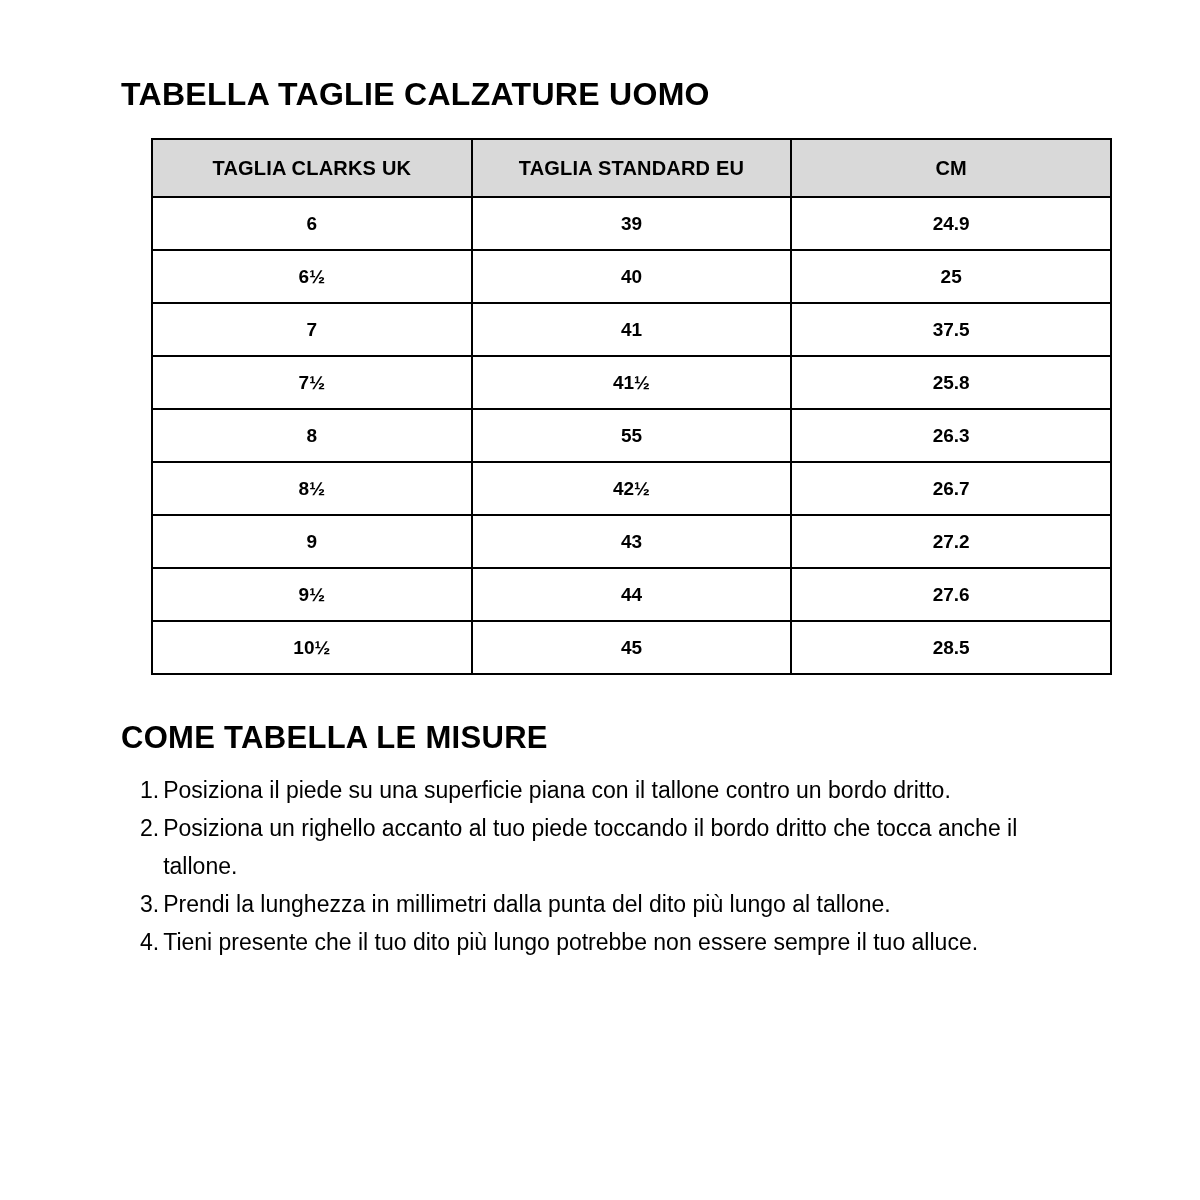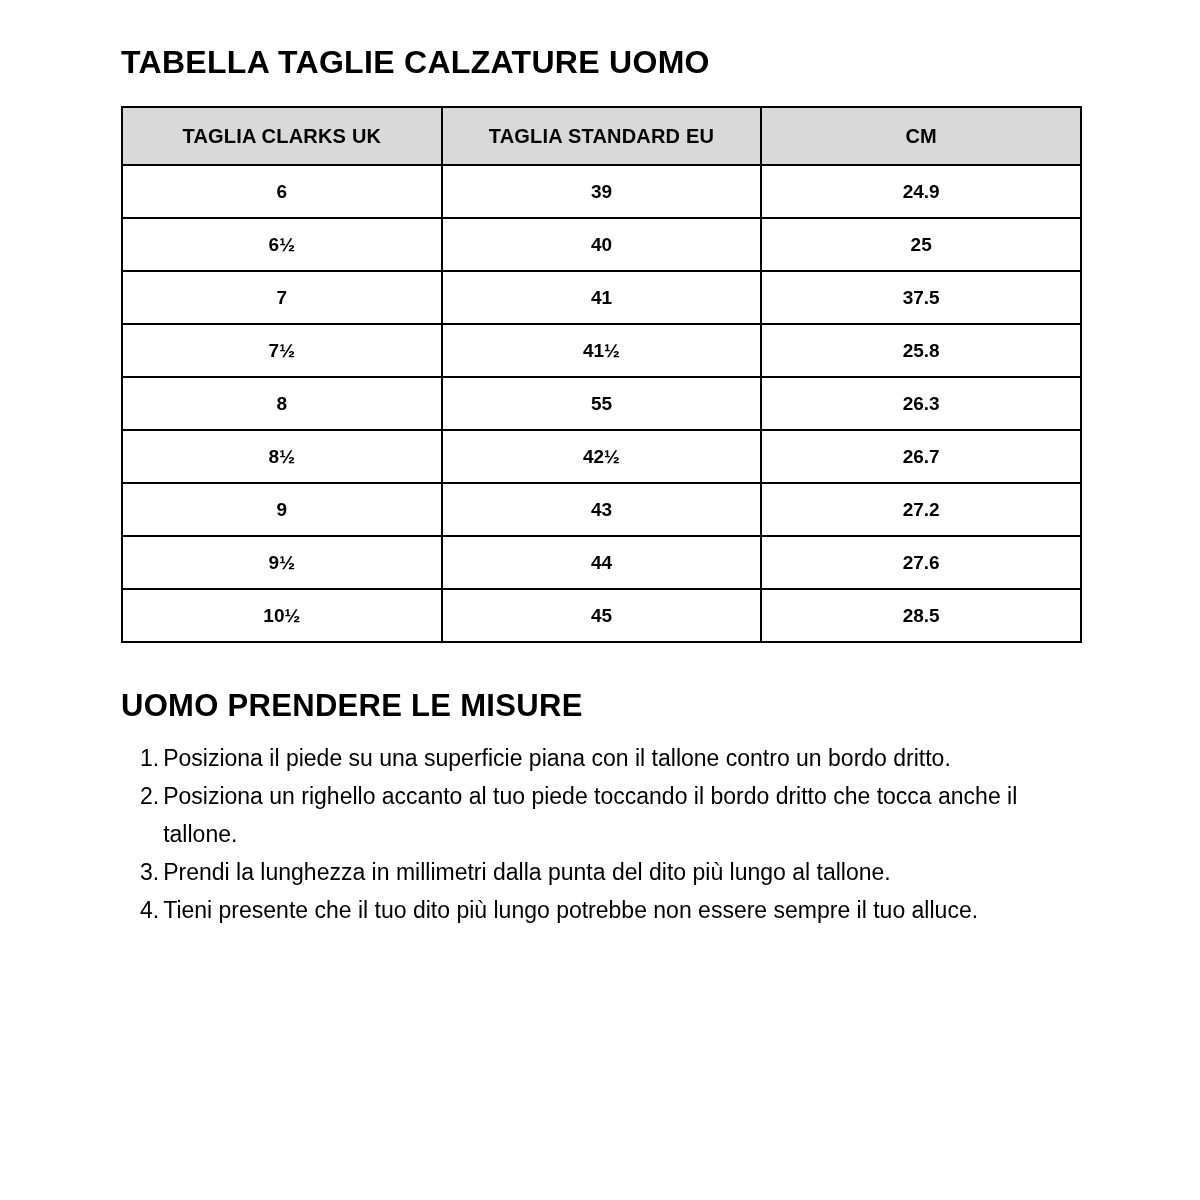--- a/index.html
+++ b/index.html
@@ -14,29 +14,30 @@
     height: 1200px;
     background: #ffffff;
     padding: 0 118px 0 121px;
     overflow: hidden;
   }
   .table-title {
     font-size: 32px;
     font-weight: bold;
     letter-spacing: 0.3px;
     margin: 0;
-    padding-top: 45px;
+    padding-top: 77px;
     padding-bottom: 27px;
     line-height: 34px;
   }
   table.size-table {
     width: 100%;
     border-collapse: collapse;
     table-layout: fixed;
     border: 2px solid #8b5cf6;
+    margin-left: 30px;
   }
   table.size-table th,
   table.size-table td {
     border: 2px solid #000000;
     text-align: center;
     vertical-align: middle;
     font-weight: bold;
     padding: 0;
   }
   table.size-table th {
@@ -132,21 +133,21 @@
           <td>27.6</td>
         </tr>
         <tr>
           <td>10½</td>
           <td>45</td>
           <td>28.5</td>
         </tr>
       </tbody>
   </table>
 
-  <h2 class="measure-title">UOMO PRENDERE LE MISURE</h2>
+  <h2 class="measure-title">COME TABELLA LE MISURE</h2>
 
   <div class="instructions">
       <div class="li">
         <span class="num">1.</span>
         <span class="txt">Posiziona il piede su una superficie piana con il tallone contro un bordo dritto.</span>
       </div>
       <div class="li">
         <span class="num">2.</span>
         <span class="txt">Posiziona un righello accanto al tuo piede toccando il bordo dritto che tocca anche il tallone.</span>
       </div>

